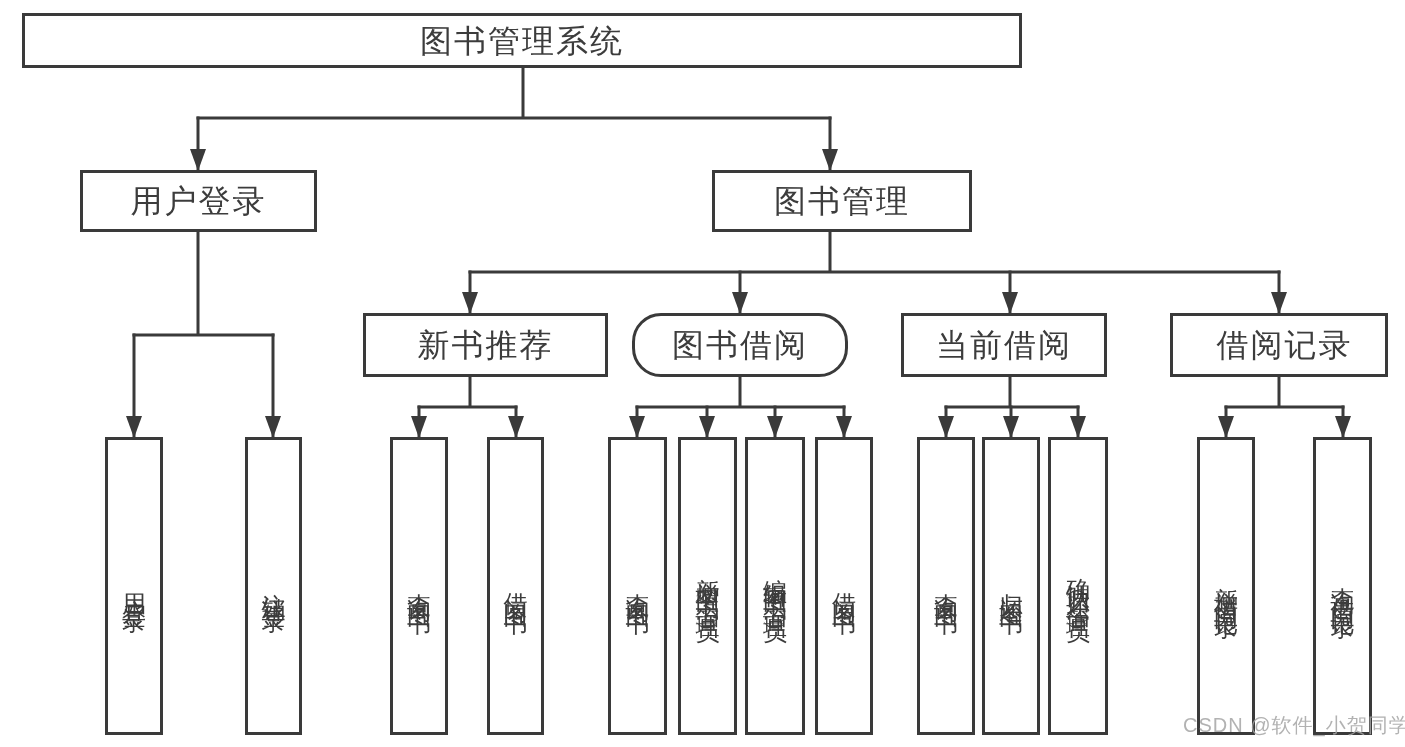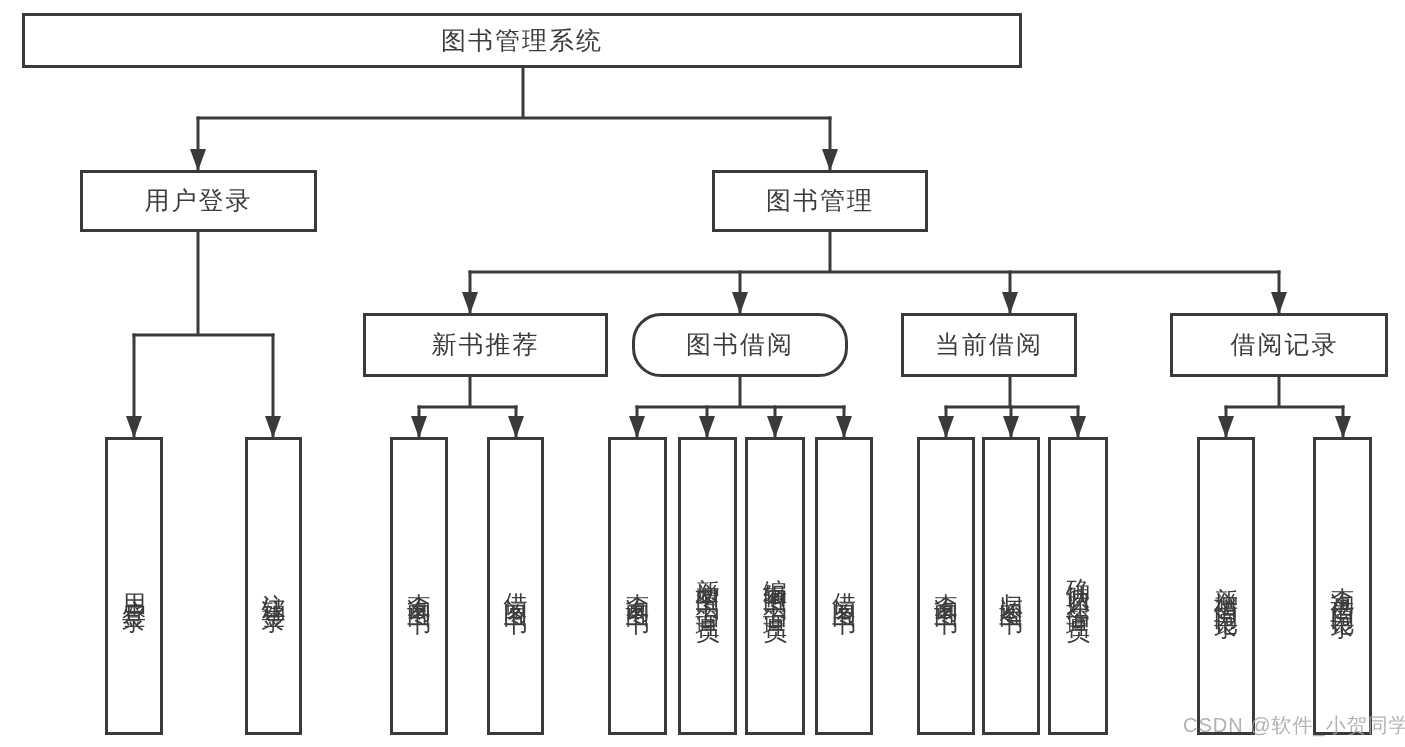--- a/index.html
+++ b/index.html
@@ -26,21 +26,21 @@
     border: 3px solid #3a3a3a;
     background: #ffffff;
     display: flex;
     align-items: center;
     justify-content: center;
     color: #3c3c3c;
     z-index: 2;
     line-height: 1.25;
   }
   .h {
-    font-size: 25px;
+    font-size: 32px;
     letter-spacing: 2px;
   }
   .v {
     writing-mode: vertical-rl;
     text-orientation: mixed;
     font-size: 24px;
     letter-spacing: 6px;
   }
   .watermark {
     position: absolute;
@@ -102,25 +102,25 @@
       <path d="M1279,377 V407 M1226,407 H1343"></path>
       <path d="M1226,407 V437" marker-end="url(#ah)"></path>
       <path d="M1343,407 V437" marker-end="url(#ah)"></path>
     </g>
   </g>
 </svg>
 
 <div class="box h" style="left:22px; top:13px; width:1000px; height:55px;">图书管理系统</div>
 
 <div class="box h" style="left:80px; top:170px; width:237px; height:62px;">用户登录</div>
-<div class="box h" style="left:712px; top:170px; width:216px; height:62px;">图书管理</div>
+<div class="box h" style="left:712px; top:170px; width:260px; height:62px;">图书管理</div>
 
 <div class="box h" style="left:363px; top:313px; width:245px; height:64px;">新书推荐</div>
 <div class="box h" style="left:632px; top:313px; width:216px; height:64px;border-radius:29px;">图书借阅</div>
-<div class="box h" style="left:901px; top:313px; width:176px; height:64px;">当前借阅</div>
+<div class="box h" style="left:901px; top:313px; width:206px; height:64px;">当前借阅</div>
 <div class="box h" style="left:1170px; top:313px; width:218px; height:64px;padding-left:11px;">借阅记录</div>
 
 <div class="box v" style="left:105px; top:437px; width:58px; height:298px;">用户登录</div>
 <div class="box v" style="left:245px; top:437px; width:57px; height:298px;">注销登录</div>
 
 <div class="box v" style="left:390px; top:437px; width:58px; height:298px;">查询图书</div>
 <div class="box v" style="left:487px; top:437px; width:57px; height:298px;">借阅图书</div>
 
 <div class="box v" style="left:608px; top:437px; width:59px; height:298px;">查询图书</div>
 <div class="box v" style="left:678px; top:437px; width:59px; height:298px;">新增图书（管理员）</div>

